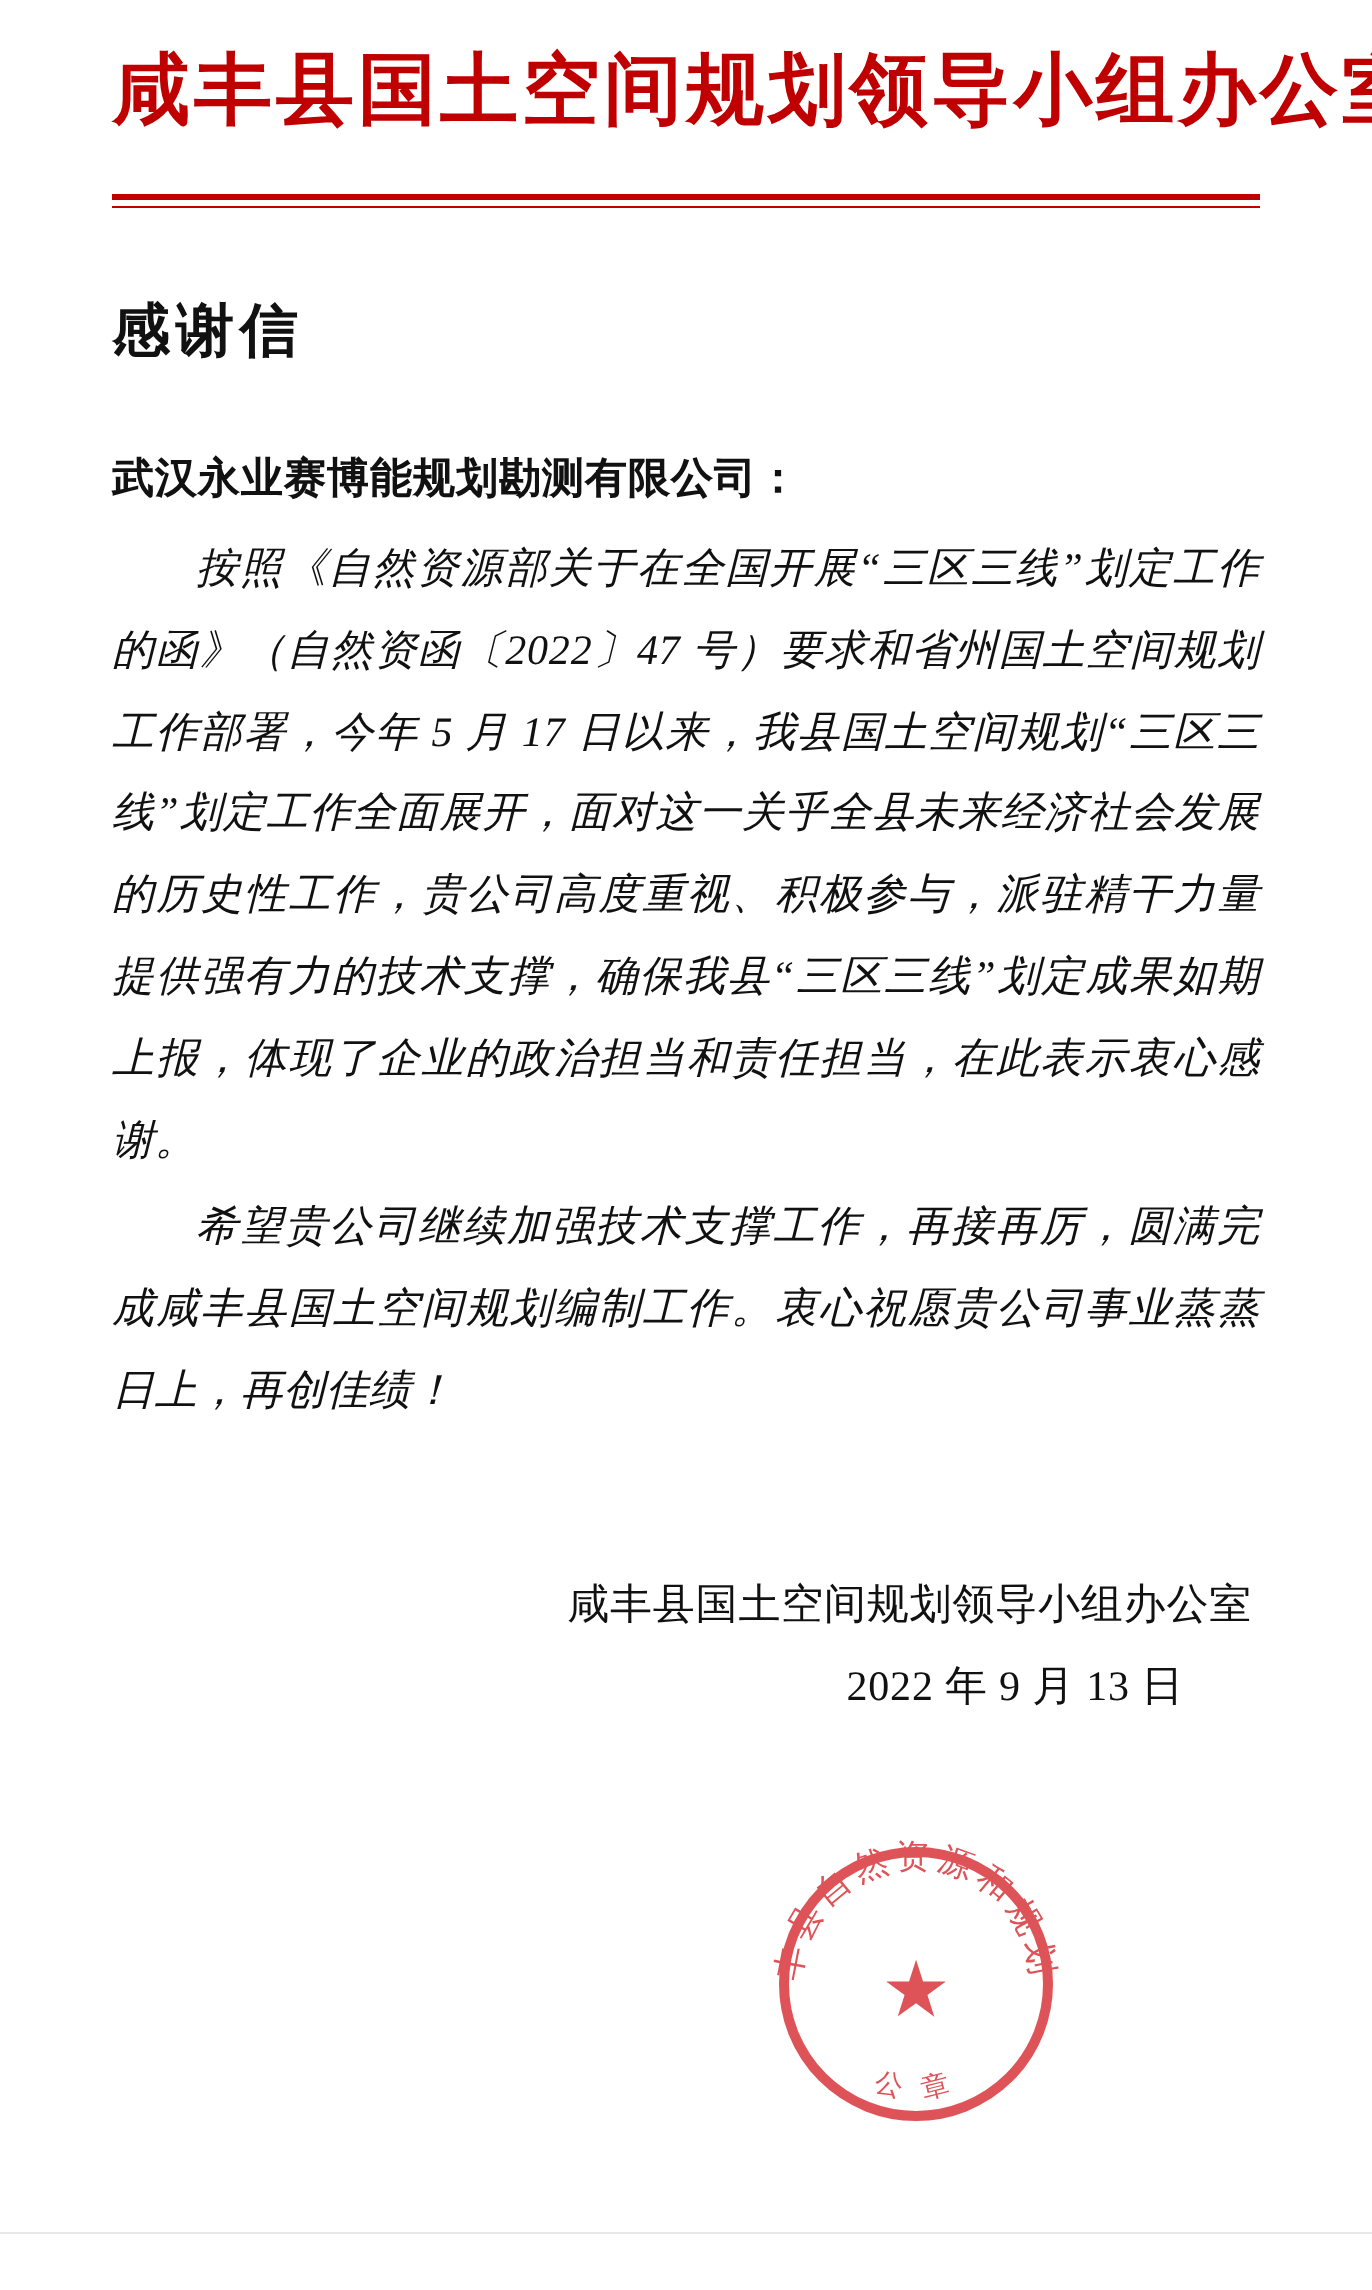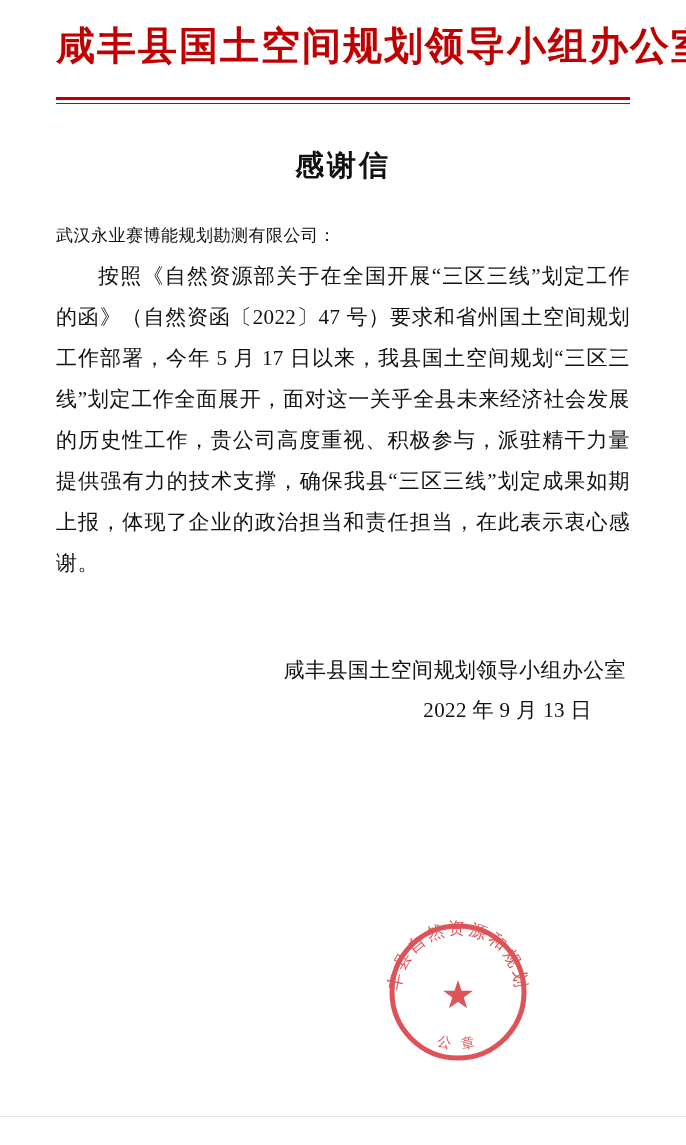--- a/index.html
+++ b/index.html
@@ -48,43 +48,44 @@
   }
   .rule-thin {
     height: 1px;
     background: #c00000;
     width: 100%;
     margin-top: 3px;
   }
 
   
   .doc-title {
-    text-align: center;
     font-size: 29px;
     font-weight: bold;
     letter-spacing: 3px;
     margin-top: 42px;
     margin-bottom: 34px;
   }
 
   
   .salutation {
-    font-size: 17px;
+    font-size: 21px;
     line-height: 1.9;
     margin-bottom: 4px;
     letter-spacing: 0.5px;
+    font-weight: bold;
   }
   .para {
     font-size: 21px;
     line-height: 1.95;
     text-align: justify;
     text-justify: inter-ideograph;
     text-indent: 2em;
     letter-spacing: 0.4px;
     margin: 0 0 2px 0;
+    font-style: italic;
   }
 
   
   .signature {
     margin-top: 66px;
     text-align: right;
     font-size: 21px;
     line-height: 1.95;
     letter-spacing: 0.4px;
     position: relative;
@@ -132,20 +133,21 @@
       <div class="rule-thick"></div>
       <div class="rule-thin"></div>
     </div>
   </div>
 
   <div class="doc-title">感谢信</div>
 
   <div class="salutation">武汉永业赛博能规划勘测有限公司：</div>
 
   <p class="para">按照《自然资源部关于在全国开展“三区三线”划定工作的函》（自然资函〔2022〕47 号）要求和省州国土空间规划工作部署，今年 5 月 17 日以来，我县国土空间规划“三区三线”划定工作全面展开，面对这一关乎全县未来经济社会发展的历史性工作，贵公司高度重视、积极参与，派驻精干力量提供强有力的技术支撑，确保我县“三区三线”划定成果如期上报，体现了企业的政治担当和责任担当，在此表示衷心感谢。</p>
+  <p class="para">希望贵公司继续加强技术支撑工作，再接再厉，圆满完成咸丰县国土空间规划编制工作。衷心祝愿贵公司事业蒸蒸日上，再创佳绩！</p>
 
   <div class="signature">
     <div>咸丰县国土空间规划领导小组办公室</div>
     <div class="sign-date">2022 年 9 月 13 日</div>
   </div>
 
   <div class="seal">
     <svg width="160" height="160" viewBox="0 0 160 160" xmlns="http://www.w3.org/2000/svg">
       <defs>
         <path id="sealArcTop" d="M 22,80 A 58,58 0 0 1 138,80" fill="none"></path>

